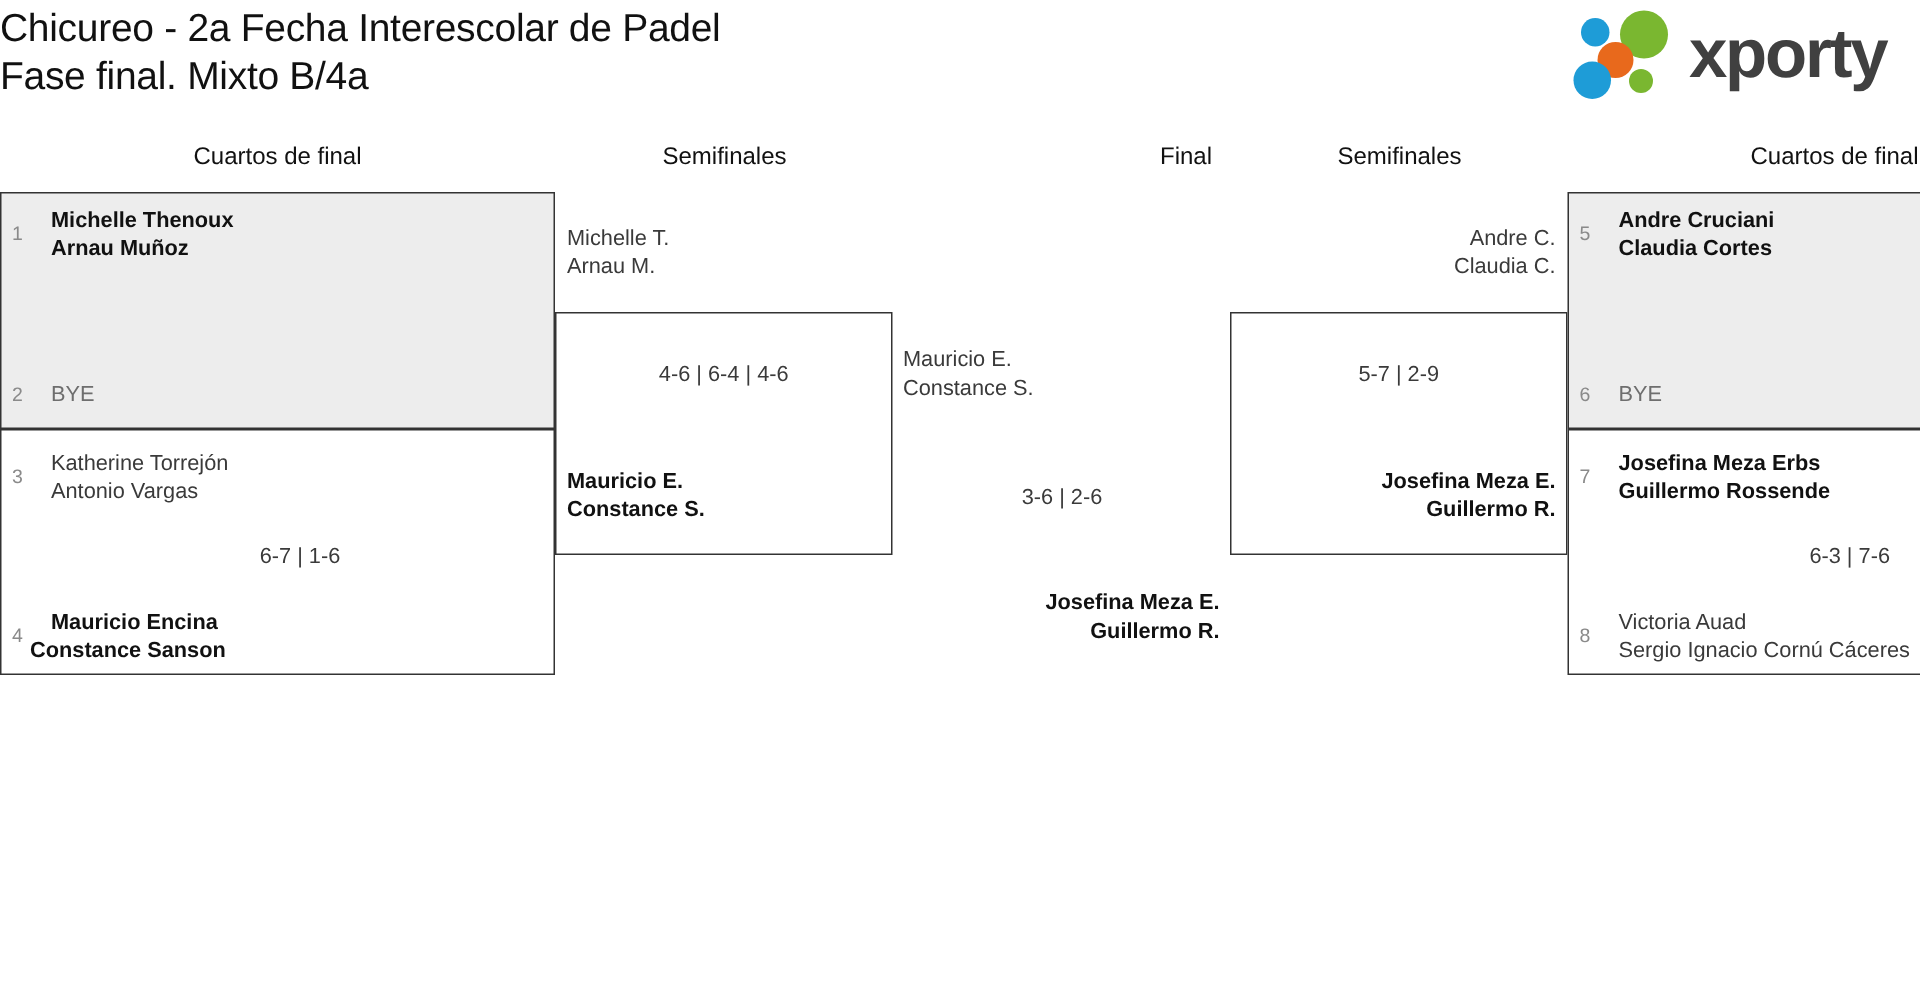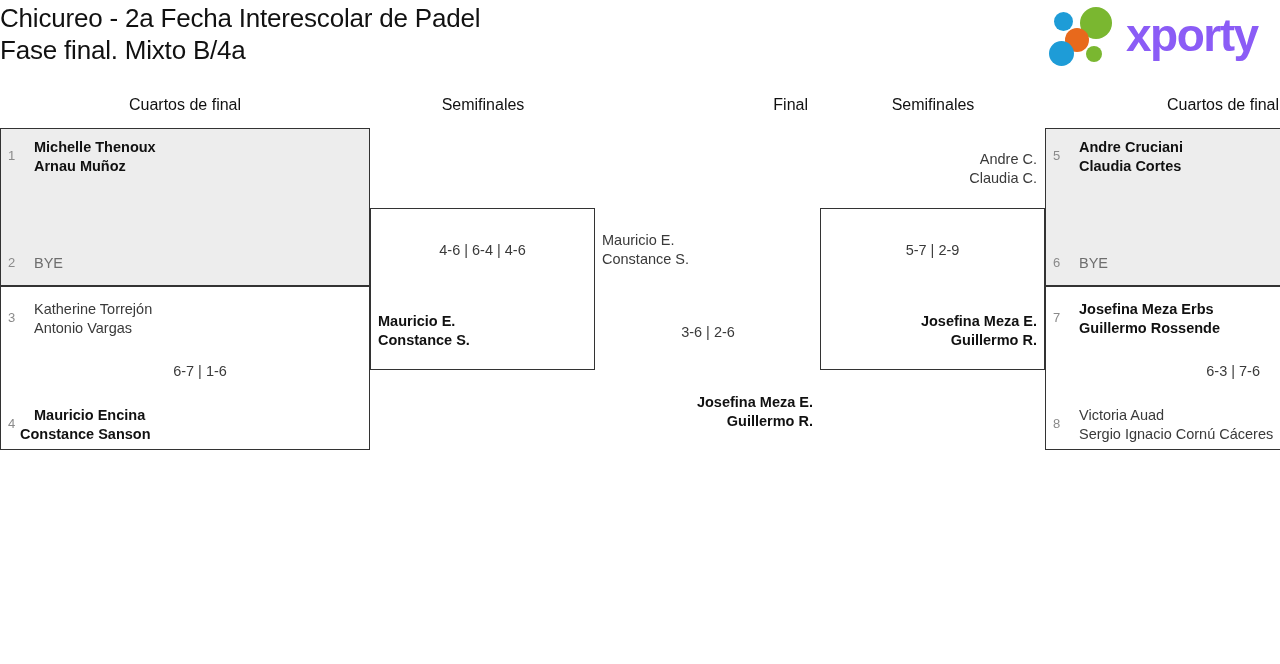--- a/index.html
+++ b/index.html
@@ -36,21 +36,21 @@
     position: absolute;
     left: 1048px; top: 4px;
     width: 232px; height: 62px;
   }
   .dot { position: absolute; border-radius: 50%; }
   #logo-word {
     position: absolute;
     left: 78px; top: 4px;
     font-size: 46px;
     font-weight: 700;
-    color: #8b5cf6;
+    color: #404040;
     letter-spacing: -1.5px;
     line-height: 54px;
   }
 
   
   .round-header {
     position: absolute;
     top: 96px;
     font-size: 16px;
     font-weight: 400;
@@ -155,20 +155,24 @@
   <div class="score center-al" style="left:30px; top:362px; width:340px;text-align:center;">6-7 | 1-6</div>
 
   <div class="team winner" style="left:8px; top:406px; width:340px;">
     <span class="seed" style="left:0px; top:9px;">4</span>
     <div class="names" style="margin-left:26px;">Mauricio Encina</div>
     <div class="names" style="margin-left:12px;">Constance Sanson</div>
   </div>
 
   <div class="match-box" style="left:370px; top:208px; width:225px; height:162px;"></div>
 
+  <div class="team loser" style="left:378px; top:150px; width:200px;">
+    <div class="names">Michelle T.</div>
+    <div class="names">Arnau M.</div>
+  </div>
 
   <div class="score center-al" style="left:378px; top:241px; width:209px;">4-6 | 6-4 | 4-6</div>
 
   <div class="team winner" style="left:378px; top:312px; width:200px;">
     <div class="names">Mauricio E.</div>
     <div class="names">Constance S.</div>
   </div>
 
   <div class="team loser" style="left:602px; top:231px; width:200px;">
     <div class="names">Mauricio E.</div>

